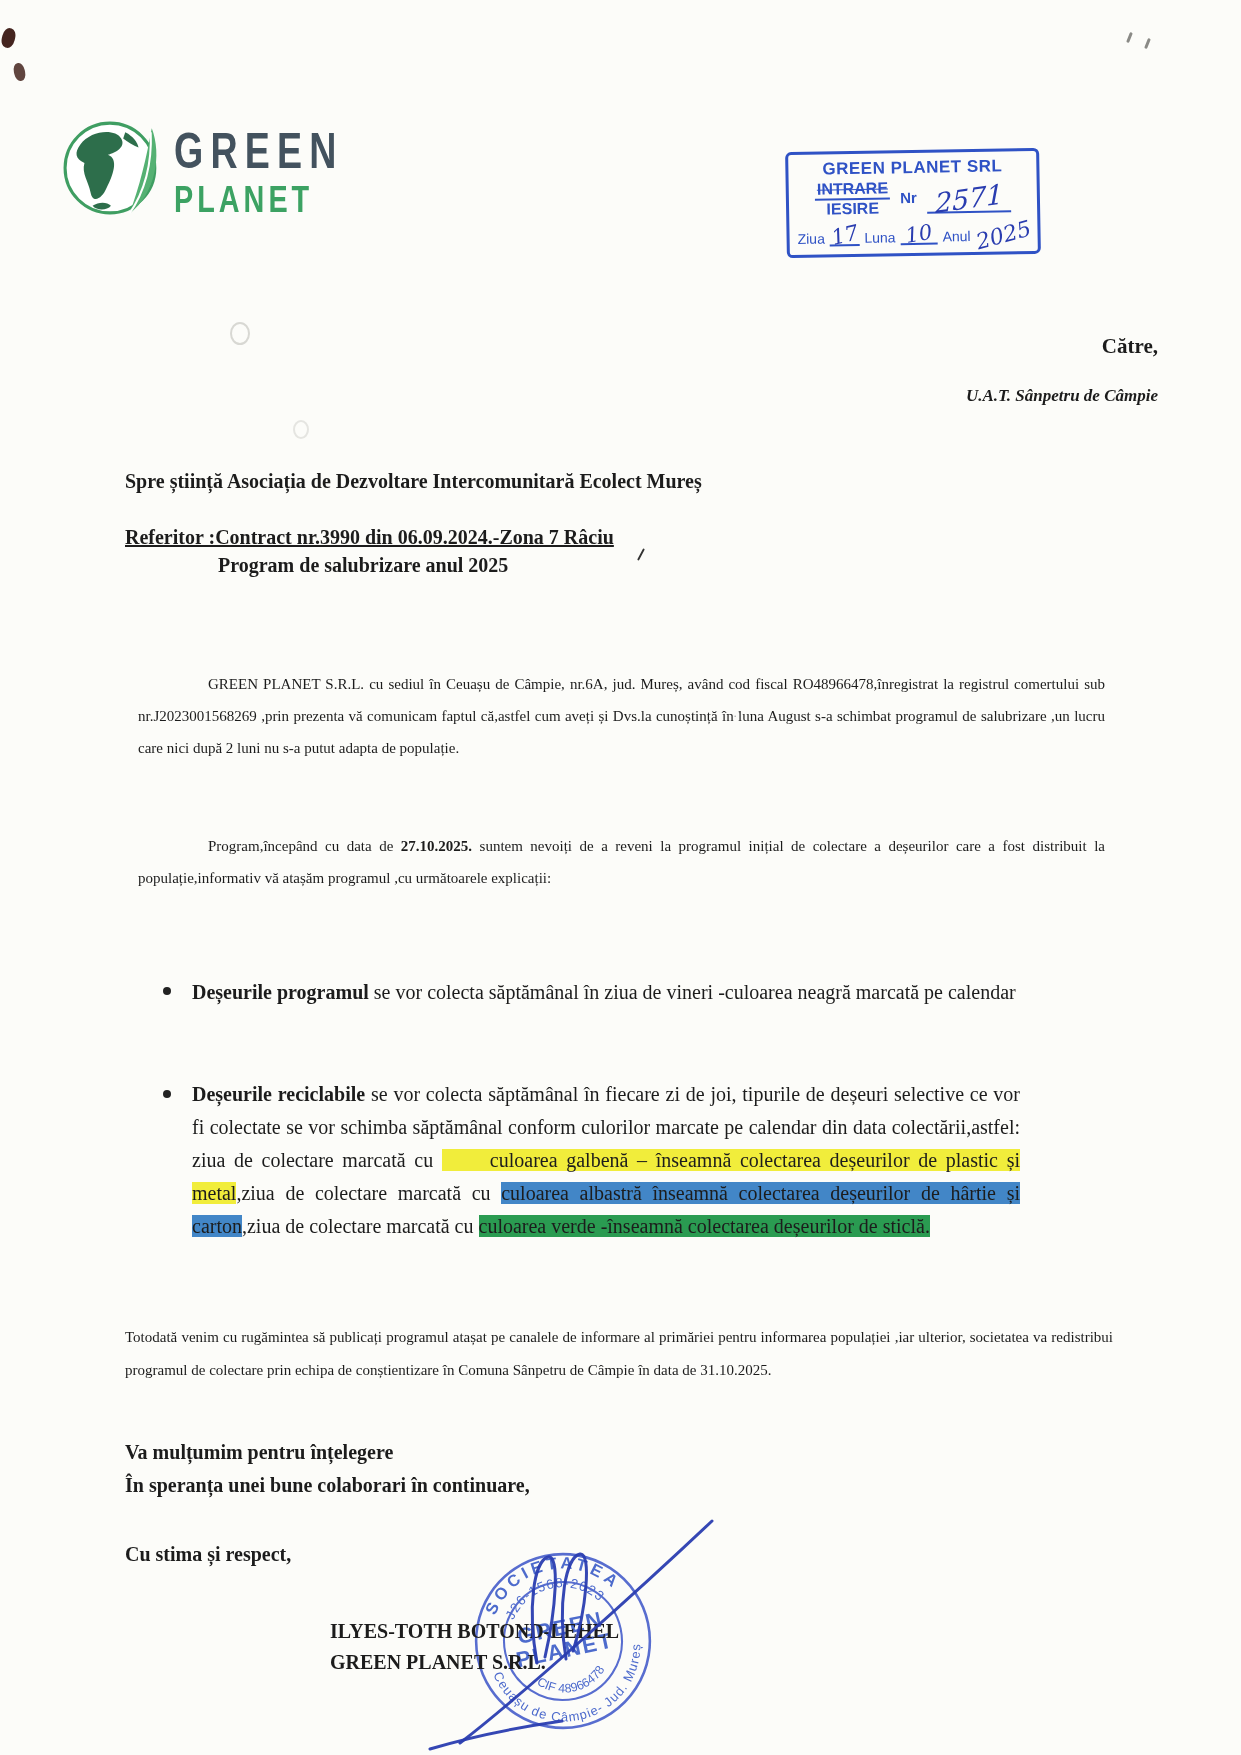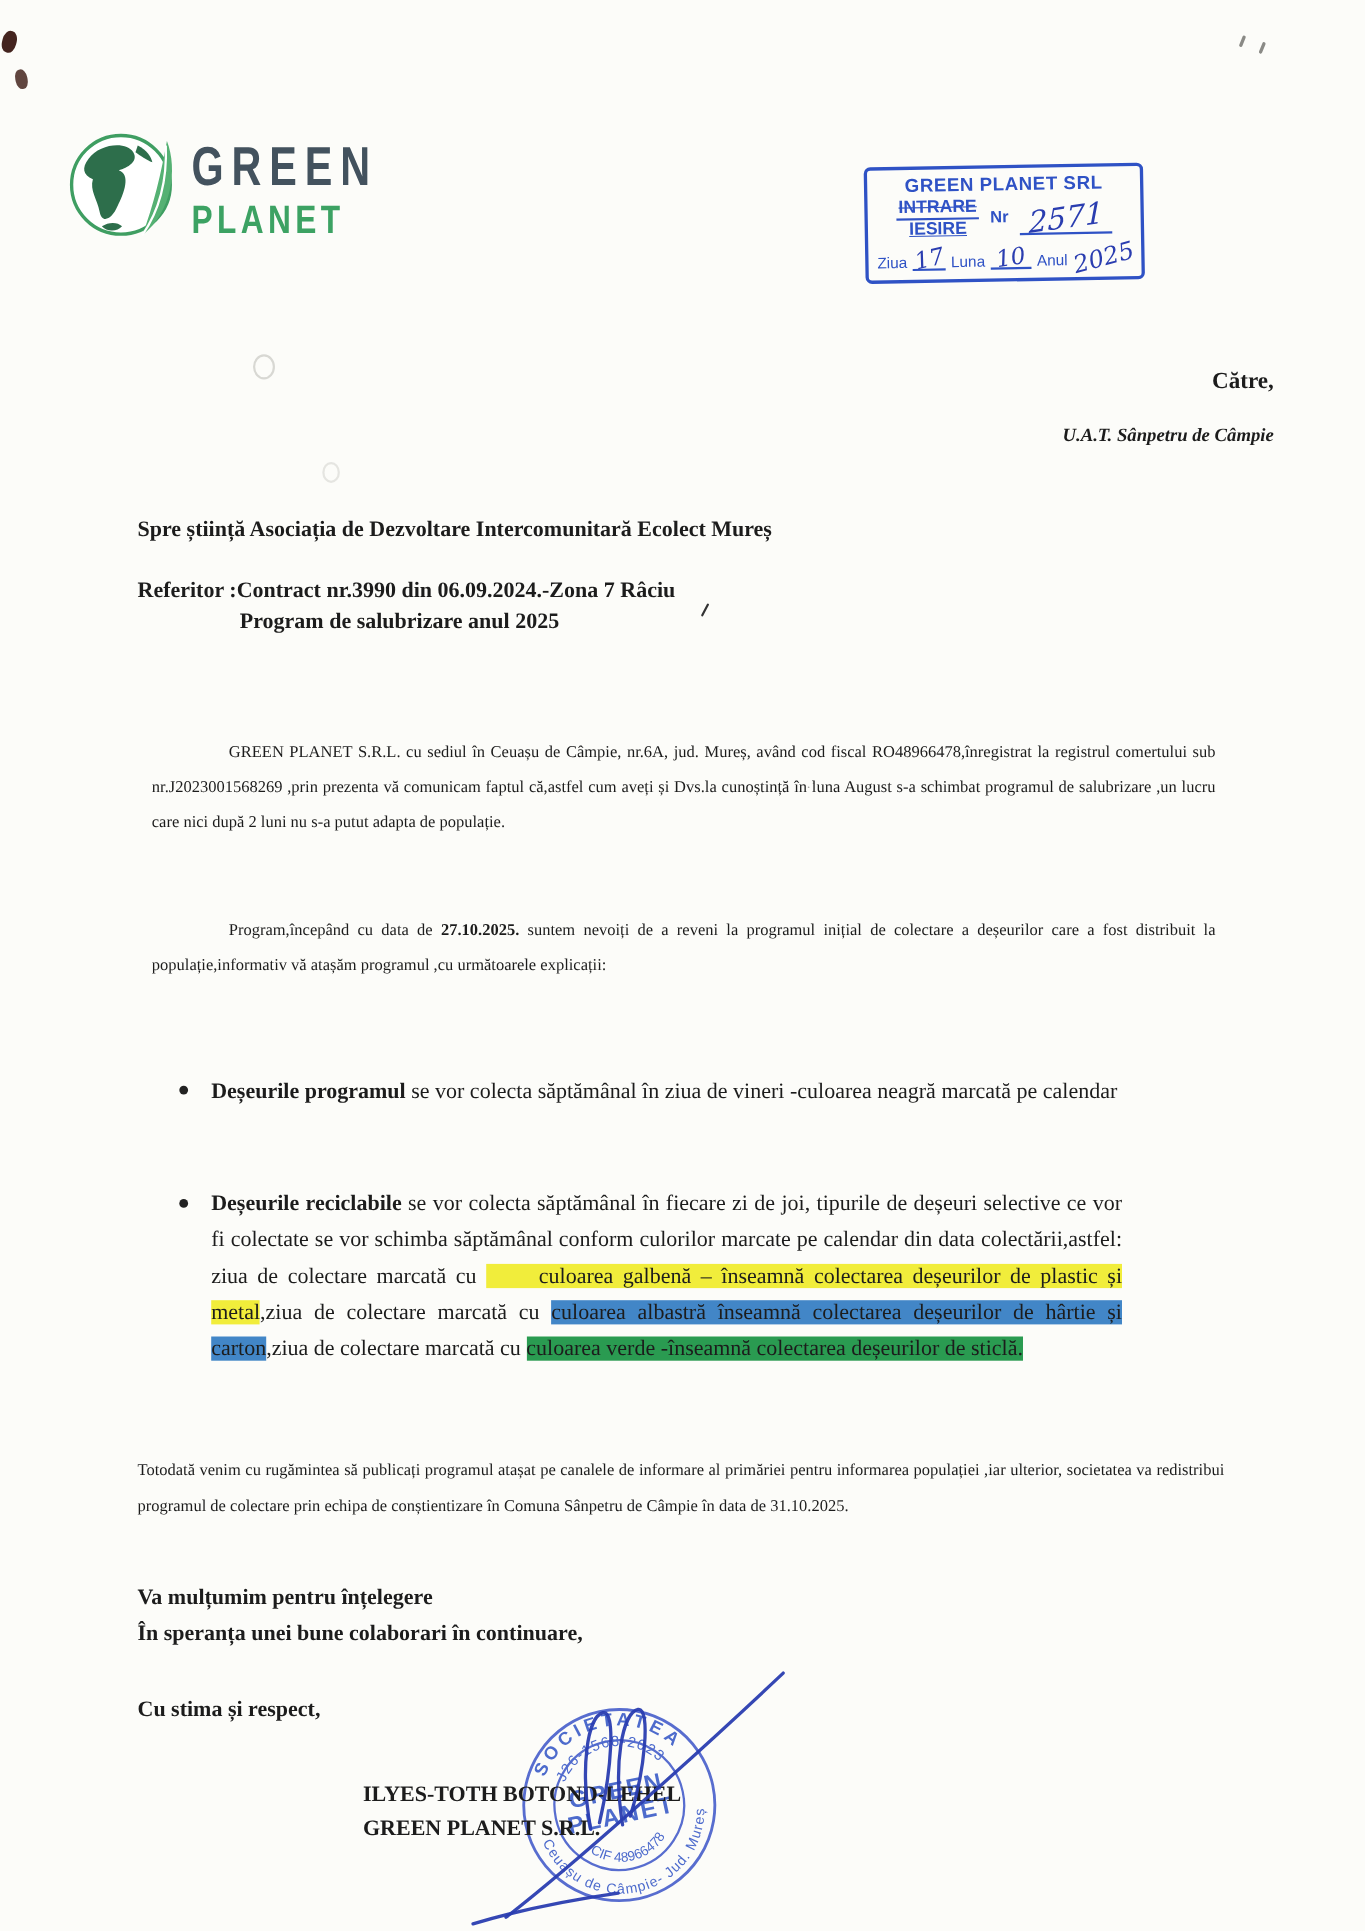--- a/index.html
+++ b/index.html
@@ -28,21 +28,21 @@
   .stamp-box{
     left:786px;top:150px;width:254px;padding:5px 8px 8px 8px;box-sizing:border-box;
     border:3px solid var(--stamp-blue,#2f52c5);border-radius:6px;
     color:var(--stamp-blue,#2f52c5);font-family:"Liberation Sans",sans-serif;
     transform:rotate(-1deg);
   }
   .sb-company{font-size:17px;font-weight:bold;text-align:center;letter-spacing:.5px;}
   .sb-row2{display:flex;justify-content:center;align-items:center;gap:10px;margin-top:1px;}
   .sb-inout{text-align:center;font-size:16px;font-weight:bold;line-height:1.1;}
   .sb-intrare{display:block;text-decoration:line-through;border-bottom:2px solid var(--stamp-blue,#2f52c5);padding:0 2px;}
-  .sb-iesire{display:block;text-decoration:underline;}
+  .sb-iesire{display:block;}
   .sb-nr-label{font-size:15px;font-weight:bold;}
   .sb-underline{display:inline-block;border-bottom:2px solid var(--stamp-blue,#2f52c5);text-align:center;}
   .hw{
     font-family:"DejaVu Serif",serif;font-style:italic;color:var(--ink-blue,#2742b5);
     display:inline-block;
   }
   .sb-nr-value{width:84px;}
   .sb-nr-value .hw{font-size:27px;transform:rotate(-7deg) skewX(-8deg);position:relative;top:3px;}
   .sb-row3{display:flex;align-items:flex-end;gap:5px;margin-top:3px;font-size:14px;white-space:nowrap;}
   .sb-day{width:32px;}
@@ -50,21 +50,21 @@
   .sb-month{width:40px;}
   .sb-month .hw{font-size:21px;transform:rotate(-8deg);position:relative;top:3px;}
   .sb-year{width:54px;border-bottom:none;}
   .sb-year .hw{font-size:22px;transform:rotate(-14deg);position:relative;top:4px;}
 
   
   .center-block{left:0;width:1158px;text-align:right;}
   .t-catre{top:334px;font-size:21px;font-weight:bold;}
   .t-recipient{top:386px;font-size:17px;font-weight:bold;font-style:italic;}
   .t-cc{left:125px;top:470px;font-size:20px;font-weight:bold;}
-  .t-subj1{left:125px;top:526px;font-size:20px;font-weight:bold;}
+  .t-subj1{left:125px;top:526px;font-size:20px;font-weight:bold;text-decoration:underline;}
   .t-subj2{left:218px;top:554px;font-size:20px;font-weight:bold;}
   .para{font-size:15px;line-height:32px;text-align:justify;}
   .p1{left:138px;top:653px;width:967px;text-indent:70px;}
   .p2{left:138px;top:815px;width:967px;text-indent:70px;}
   .p3{left:125px;top:1306px;width:988px;line-height:33px;}
   .bullet{left:192px;text-align:justify;font-size:20px;line-height:34px;}
   .b1{top:975px;width:832px;}
   .b2{top:1078px;width:828px;line-height:33px;}
   .bullet::before{
     content:"";position:absolute;left:-29px;top:12px;width:8px;height:8px;border-radius:50%;background:#222;

